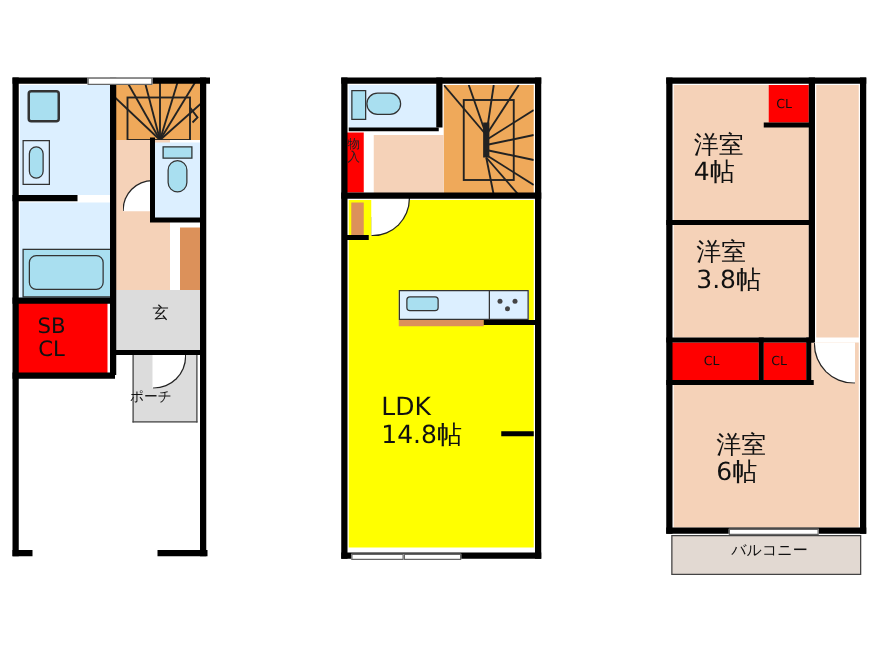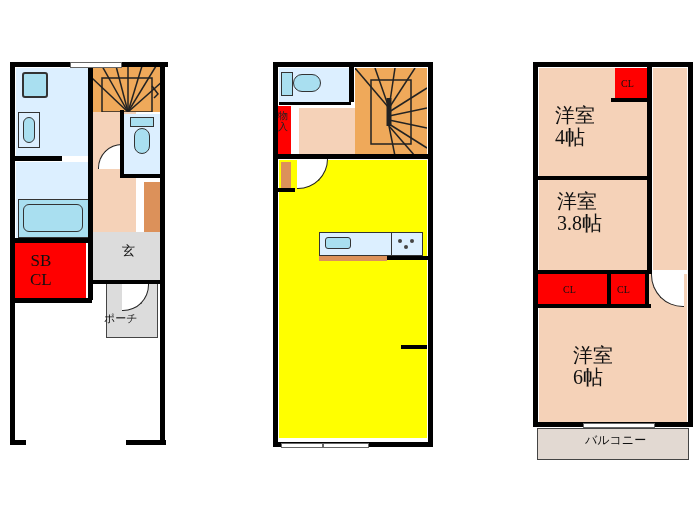--- a/index.html
+++ b/index.html
@@ -1,20 +1,20 @@
 <!DOCTYPE html>
 <html><head>
 <meta charset="utf-8">
 <style>
   html, body { margin:0; padding:0; }
   body { width:700px; height:525px; background:#ffffff; position:relative; overflow:hidden;
          font-family:"DejaVu Sans", sans-serif; }
   .abs { position:absolute; box-sizing:border-box; }
   .wall { position:absolute; background:#000; }
-  .lbl { position:absolute; color:#111; white-space:pre; line-height:1.1;font-family:Liberation Serif, serif; }
+  .lbl { position:absolute; color:#111; white-space:pre; line-height:1.1; }
   .bath { background:#dcefff; }
   .floor-wood { background:#f5d2b8; }
   .stairs { background:#efa95a; }
   .genkan { background:#dcdcdc; }
   .red { background:#ff0000; }
   .ldk { background:#ffff00; }
   .balcony { background:#e2d9d2; border:1.5px solid #444; }
   .win { position:absolute; background:#fff; border:1px solid #666; }
   .door-arc { position:absolute; background:#fff; border:1.5px solid #222; }
 </style>
@@ -115,20 +115,22 @@
   <div class="abs bath" style="left:46px;top:170px;width:104px;height:24px;border:1.5px solid #333;"></div>
   <div class="abs" style="left:52px;top:175px;width:26px;height:12px;background:#a9dff0;border:1.5px solid #333;border-radius:3px;"></div>
   <div class="abs" style="left:118px;top:170px;width:32px;height:24px;border-left:1.5px solid #333;">
     <svg width="32" height="24">
         <circle cx="8" cy="9" r="2" fill="#444"></circle>
         <circle cx="20" cy="9" r="2" fill="#444"></circle>
         <circle cx="14" cy="15" r="2" fill="#444"></circle>
       </svg>
   </div>
   <div class="abs" style="left:46px;top:194px;width:68px;height:5px;background:#dc915a;"></div>
+  <div class="lbl" style="left:32px;top:252px;font-size:20px;">LDK
+14.8帖</div>
 
   <div class="wall" style="left:0;top:0;width:160px;height:5px;"></div>
   <div class="wall" style="left:0;top:0;width:5px;height:385px;"></div>
   <div class="wall" style="left:155px;top:0;width:5px;height:385px;"></div>
   <div class="wall" style="left:0;top:380px;width:160px;height:5px;"></div>
   <div class="wall" style="left:0;top:92px;width:160px;height:5px;"></div>
   <div class="wall" style="left:76px;top:0;width:5px;height:40px;"></div>
   <div class="wall" style="left:6px;top:40px;width:72px;height:3px;"></div>
   <div class="wall" style="left:4px;top:126px;width:18px;height:4px;"></div>
   <div class="wall" style="left:114px;top:194px;width:42px;height:4px;"></div>

